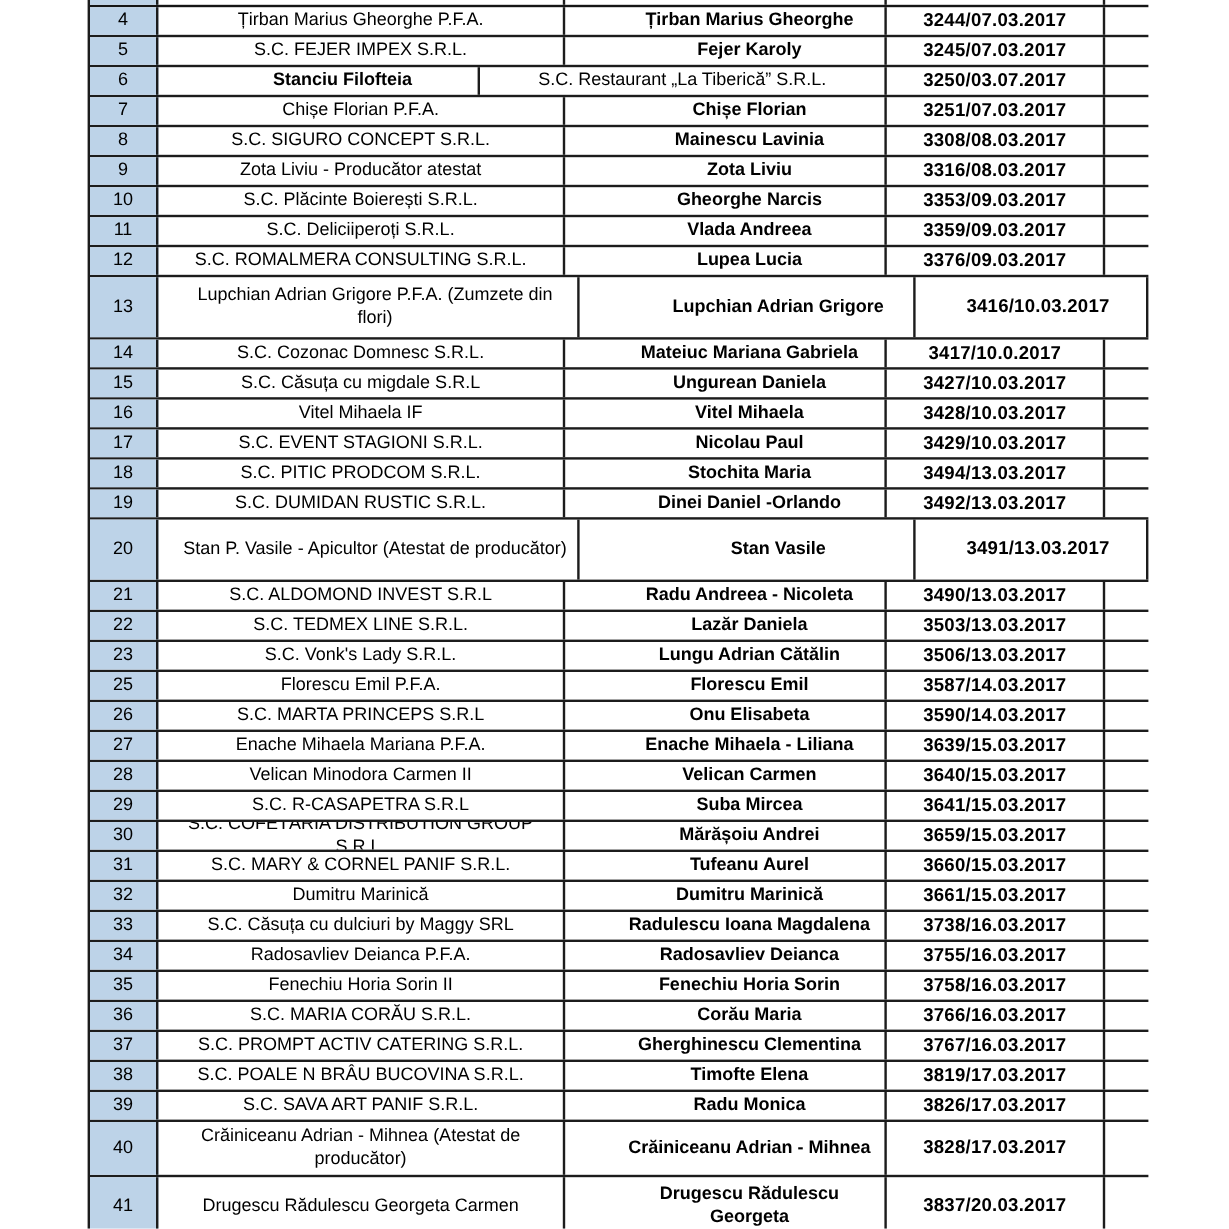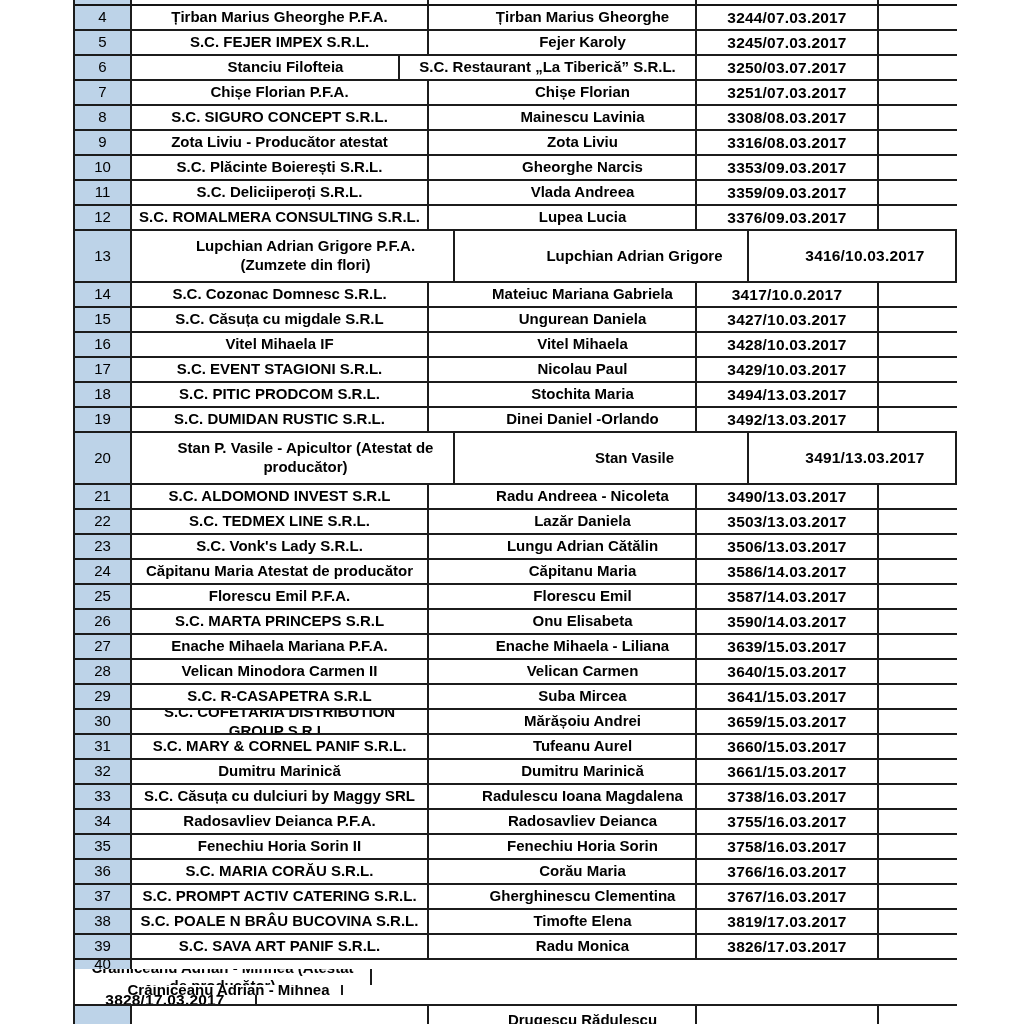--- a/index.html
+++ b/index.html
@@ -34,42 +34,42 @@
     line-height:1.25;
     overflow:hidden;
   }
   .c-nr{
     width:57px;
     background:#bdd3e8;
     font-size:15px;
     font-weight:400;
   }
   .c-company{
-    width:297px;
+    width:339px;
     font-size:15px;
-    font-weight:700;
+    font-weight:400;
   }
   .c-person{
     width:268px;
     font-size:15px;
     font-weight:700;
     padding-left:47px;
   }
   .c-date{
     width:182px;
     font-size:15.5px;
     font-weight:700;
     letter-spacing:0.2px;
   }
   
   .t-row.partial-top{height:6px;border-bottom:2px solid #151515;}
   .t-row.partial-top .cell{padding:0;}
   .row-single{height:25px;}
   .row-tall{height:52px;justify-content:space-between;}
-  .row-tall40{height:46px;flex-direction:column;}
+  .row-tall40{height:46px;}
   .row-last{height:50px;}
 </style>
 </head>
 <body>
 
 <div class="page">
   <div class="doc-table">
 
     <div class="t-row partial-top">
       <div class="cell c-nr"></div>
@@ -211,26 +211,20 @@
     <div class="cell c-date">3503/13.03.2017</div>
   </div>
 
   <div class="t-row row-single">
     <div class="cell c-nr">23</div>
     <div class="cell c-company">S.C. Vonk's Lady S.R.L.</div>
     <div class="cell c-person">Lungu Adrian Cătălin</div>
     <div class="cell c-date">3506/13.03.2017</div>
   </div>
 
-  <div class="t-row row-single">
-    <div class="cell c-nr">24</div>
-    <div class="cell c-company">Căpitanu Maria Atestat de producător</div>
-    <div class="cell c-person">Căpitanu Maria</div>
-    <div class="cell c-date">3586/14.03.2017</div>
-  </div>
 
   <div class="t-row row-single">
     <div class="cell c-nr">25</div>
     <div class="cell c-company">Florescu Emil P.F.A.</div>
     <div class="cell c-person">Florescu Emil</div>
     <div class="cell c-date">3587/14.03.2017</div>
   </div>
 
   <div class="t-row row-single">
     <div class="cell c-nr">26</div>

